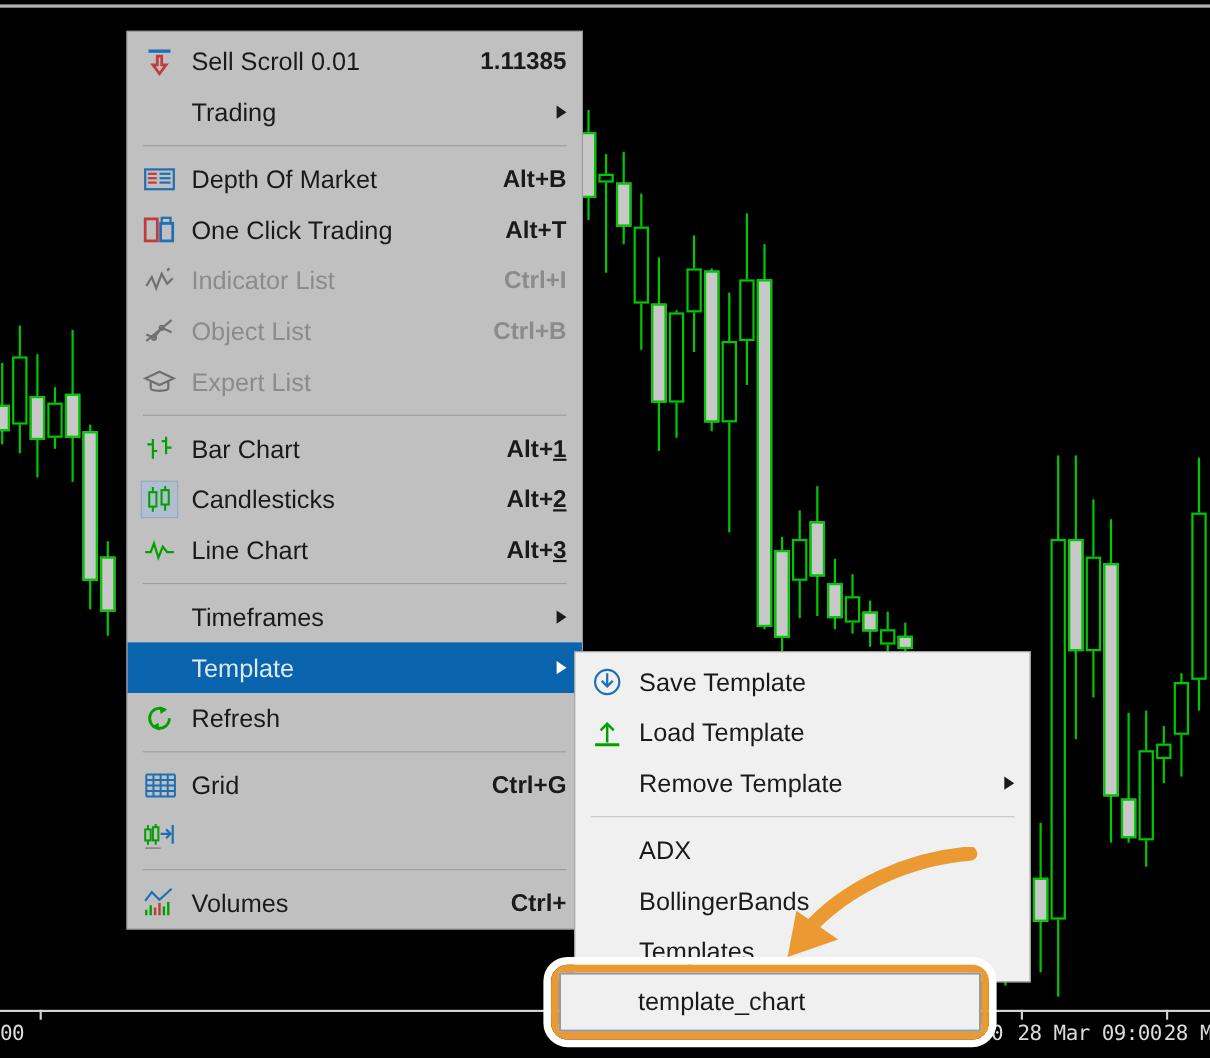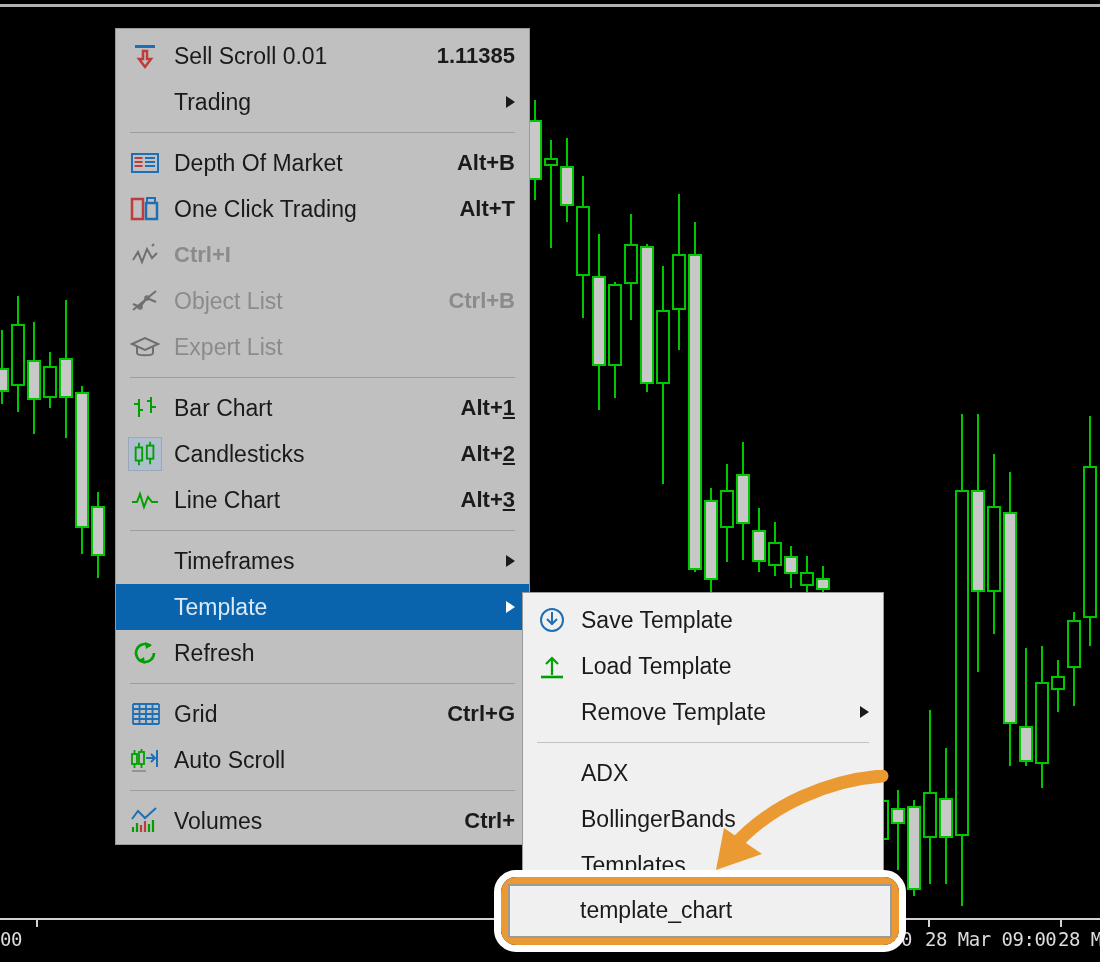--- a/index.html
+++ b/index.html
@@ -47,21 +47,21 @@
   #main-menu .mi.selected .label{color:#dbe9f5;}
   .sep{height:1px;background:#9d9d9d;margin:7px 14px 7px 14px;}
   .arrow{width:0;height:0;border-left:9px solid #1a1a1a;border-top:6px solid transparent;border-bottom:6px solid transparent;margin-left:10px;}
   .mi.selected .arrow{border-left-color:#ffffff;}
   .ico{position:absolute;left:12px;top:50%;transform:translateY(-50%);width:34px;height:34px;display:flex;align-items:center;justify-content:center;}
   .ico.pressed{background:#b0bfcf;border:1px solid #9aa7b5;box-sizing:border-box;}
   .accel u{text-decoration:underline;}
 
   
   #sub-menu{
-    position:absolute;left:522px;top:592px;width:362px;
+    position:absolute;left:522px;top:592px;width:415px;
     background:#f0f0f0;
     border:1px solid #9a9a9a;
     box-sizing:border-box;
     z-index:25;
     padding:4px 0 4px 0;
   }
   #sub-menu .mi{padding-left:58px;height:46px;font-size:23px;color:#1a1a1a;}
   #sub-menu .mi .label{flex:1;}
   #sub-menu .sep{background:#c2c2c2;}
 
@@ -310,20 +310,21 @@
       <span class="label">One Click Trading</span>
       <span class="accel">Alt+T</span>
     </div>
     <div class="mi disabled">
       <span class="ico">
         <svg width="30" height="30" viewBox="0 0 30 30">
           <path d="M3 20 L8 12 L12 22 L17 9 L22 18 L27 13" fill="none" stroke="#6f6f6f" stroke-width="2"></path>
           <path d="M22 6 l2 -2" stroke="#6f6f6f" stroke-width="2"></path>
         </svg>
       </span>
+      <span class="label">Indicator List</span>
       <span class="accel">Ctrl+I</span>
     </div>
     <div class="mi disabled">
       <span class="ico">
         <svg width="30" height="30" viewBox="0 0 30 30">
           <path d="M3 24 L26 5" stroke="#6f6f6f" stroke-width="2" fill="none"></path>
           <path d="M3 18 L10 21 L17 12 L26 16" stroke="#6f6f6f" stroke-width="2" fill="none"></path>
           <circle cx="10" cy="21" r="2" fill="none" stroke="#6f6f6f" stroke-width="1.6"></circle>
           <circle cx="17" cy="12" r="2" fill="none" stroke="#6f6f6f" stroke-width="1.6"></circle>
         </svg>
@@ -409,21 +410,20 @@
         <svg width="30" height="30" viewBox="0 0 30 30">
           <rect x="2" y="9" width="5" height="10" fill="none" stroke="#00a000" stroke-width="1.8"></rect>
           <path d="M4.5 5 v4 M4.5 19 v4" stroke="#00a000" stroke-width="1.8"></path>
           <rect x="9" y="7" width="5" height="12" fill="none" stroke="#00a000" stroke-width="1.8"></rect>
           <path d="M11.5 4 v3 M11.5 19 v4" stroke="#00a000" stroke-width="1.8"></path>
           <path d="M16 13 h8 M21 9 l4 4 l-4 4" stroke="#1f6fb4" stroke-width="2" fill="none"></path>
           <path d="M27 5 v17" stroke="#1f6fb4" stroke-width="2"></path>
           <path d="M2 26 h14" stroke="#8a8a8a" stroke-width="1.6"></path>
         </svg>
       </span>
-      <span class="label">Auto Scroll</span>
     </div>
     <div class="sep"></div>
     <div class="mi">
       <span class="ico">
         <svg width="30" height="30" viewBox="0 0 30 30">
           <path d="M2 13 L8 5 L15 12 L26 2" fill="none" stroke="#1f6fb4" stroke-width="2"></path>
           <g stroke-width="2.2">
             <path d="M3 26 v-5" stroke="#00a000"></path>
             <path d="M7 26 v-9" stroke="#00a000"></path>
             <path d="M11 26 v-7" stroke="#c03b3b"></path>

